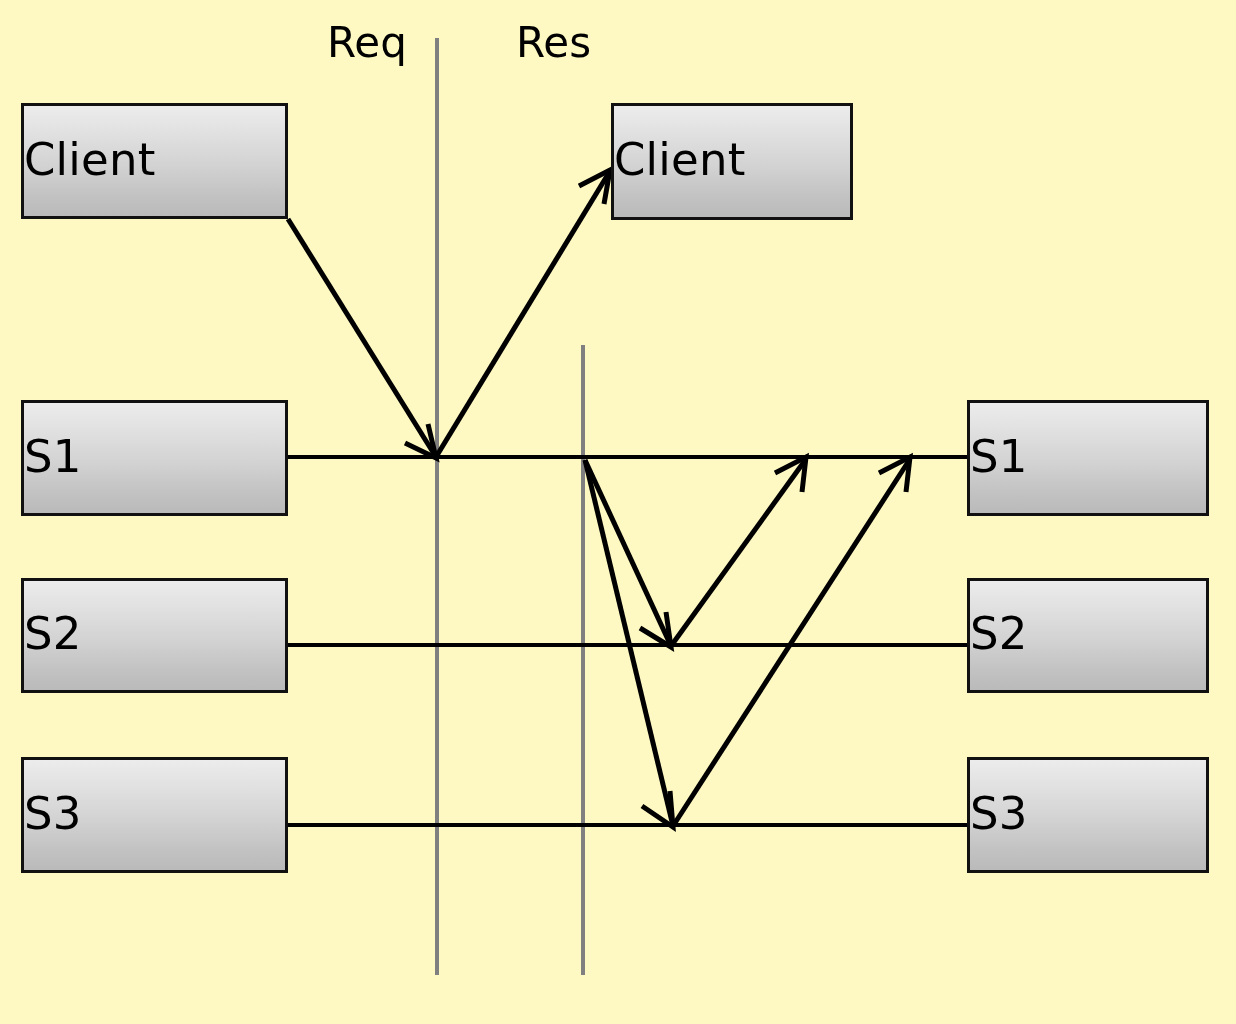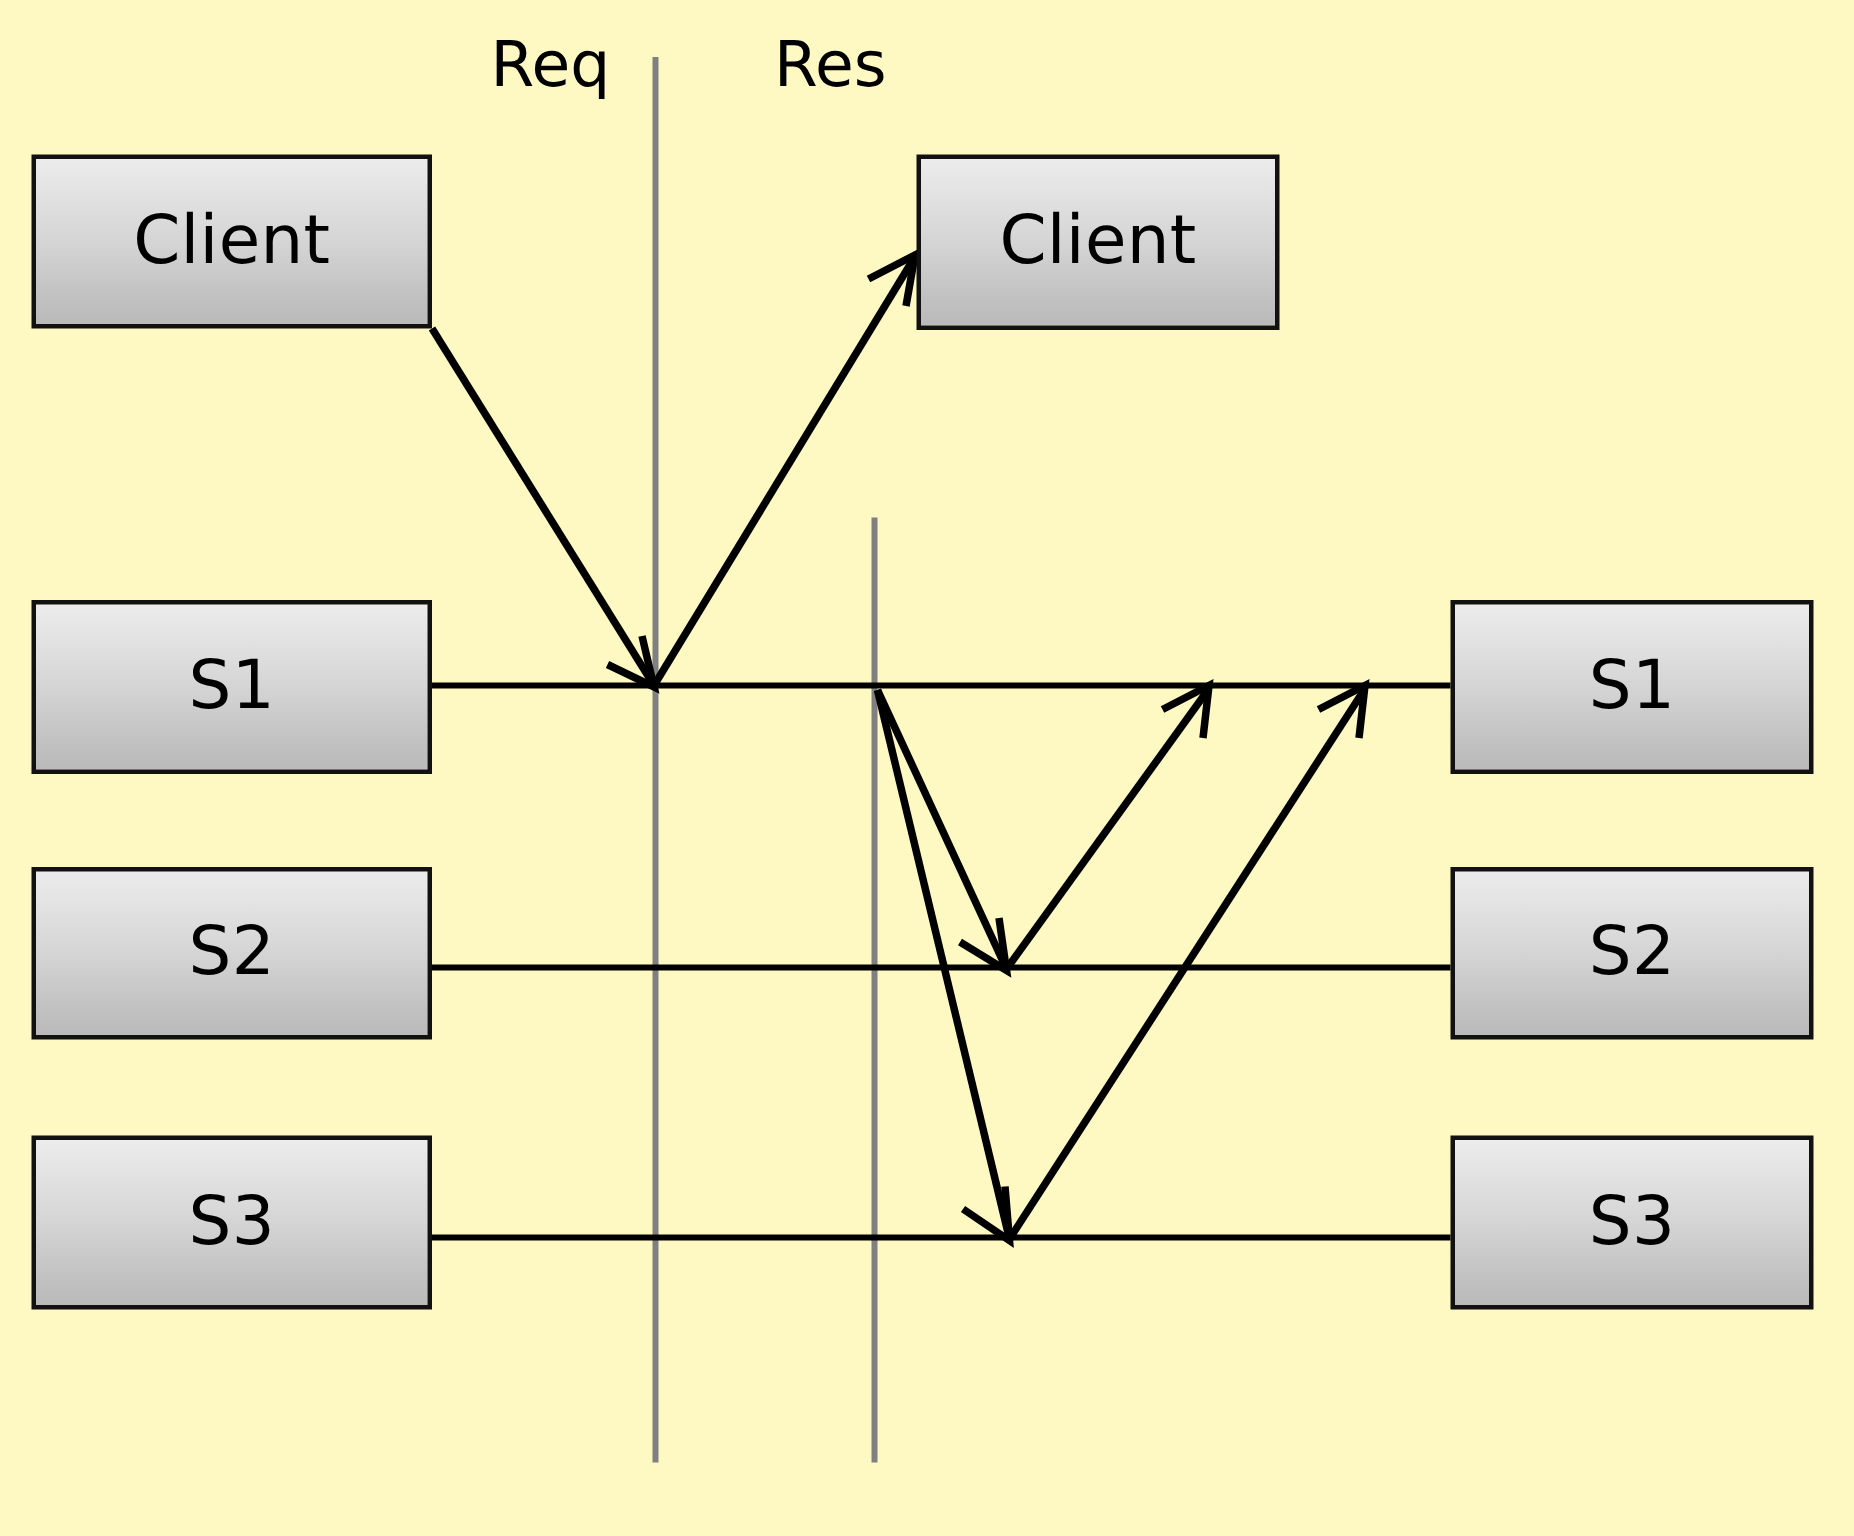--- a/index.html
+++ b/index.html
@@ -24,21 +24,20 @@
     width: 1236px;
     height: 1024px;
   }
   .node-box {
     position: absolute;
     box-sizing: border-box;
     border: 3px solid #111111;
     background: linear-gradient(to bottom, #ececec 0%, #e2e2e2 22%, #d2d2d2 55%, #c2c2c2 82%, #bababa 100%);
     display: flex;
     align-items: center;
-    justify-content: center;
     color: #000000;
     font-size: 45px;
     font-weight: 400;
     line-height: 1;
     letter-spacing: 0.2px;
     user-select: none;
   }
   .node-label {
     display: block;
     transform: translateY(-2px);

